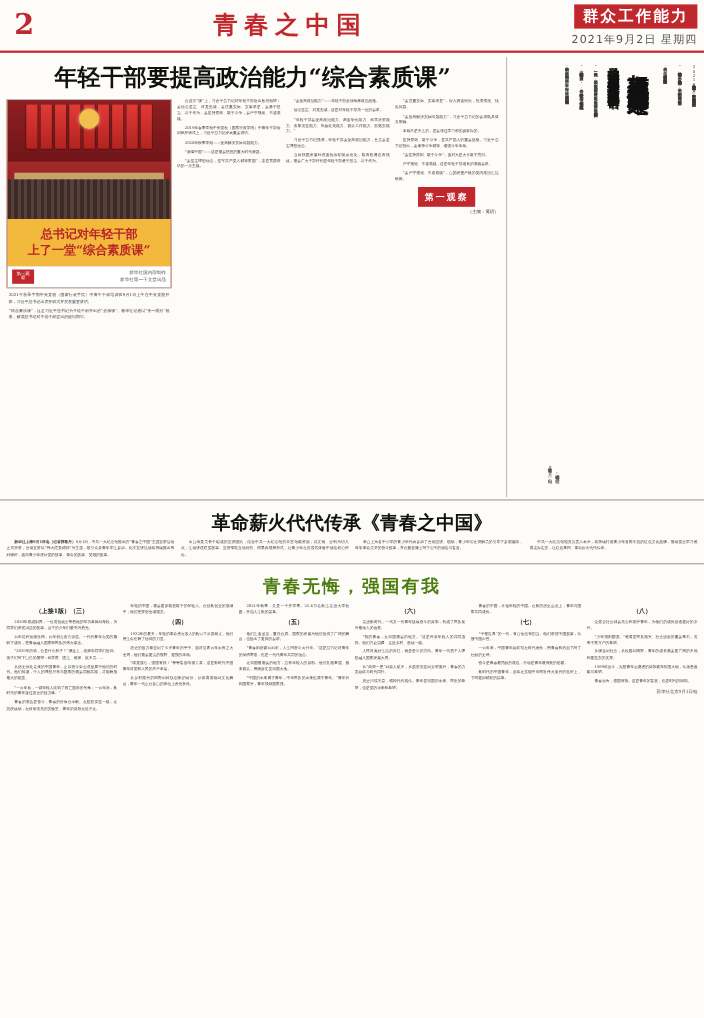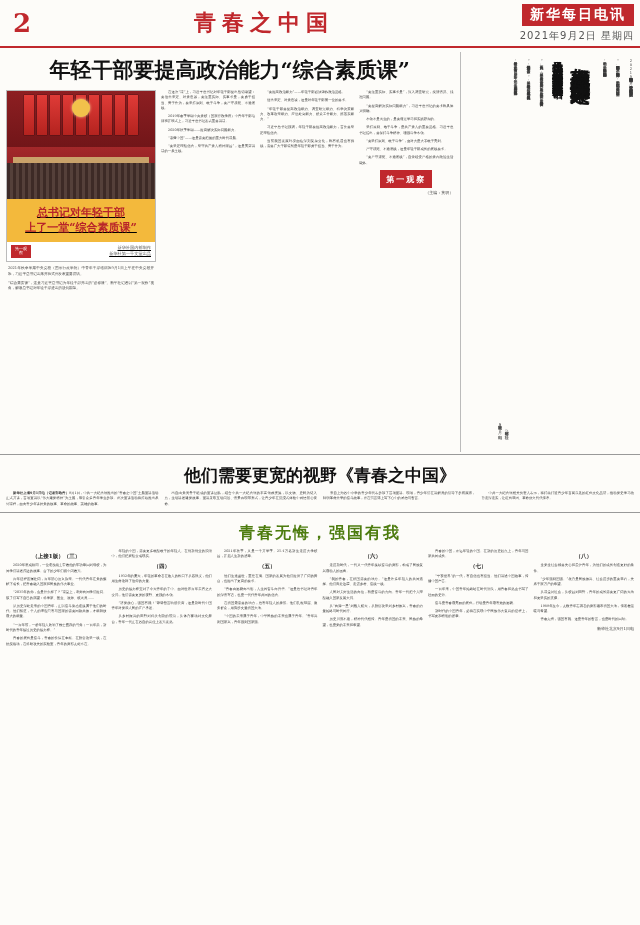--- a/index.html
+++ b/index.html
@@ -44,21 +44,20 @@
   .top-left{width:452px;padding-right:4px;box-sizing:border-box;}
   .headline{
     font-size:21px;font-weight:bold;text-align:center;color:#111;
     font-family:"DejaVu Serif","Liberation Serif",serif;
     letter-spacing:0px;margin:4px 0 6px 0;white-space:nowrap;
   }
   .top-left-body{display:flex;gap:5px;}
   .poster{
     width:150px;flex:0 0 150px;border:1px solid #bbb;background:#c2410c;
     box-sizing:border-box;
-    text-decoration:underline;
   }
   .poster-photo{
     height:108px;position:relative;overflow:hidden;
     background:linear-gradient(#8d1f22,#6d1417 60%,#4e0f11);
   }
   .flagrow{position:absolute;top:4px;left:0;right:0;height:44px;display:flex;justify-content:center;gap:3px;}
   .flag{width:10px;height:40px;background:linear-gradient(#e03b37,#b4231f);box-shadow:0 0 1px #000;}
   .emblem{
     position:absolute;top:8px;left:50%;transform:translateX(-50%);
     width:18px;height:18px;border-radius:50%;background:#f2c14b;
@@ -153,21 +152,21 @@
 </style>
 </head>
 <body>
 
 <div class="page">
 
   <div class="masthead">
     <div class="pagenum">2</div>
     <div class="masthead-title">青春之中国</div>
     <div class="masthead-right">
-      <div class="logo-box">新华每日电讯</div>
+      <div class="logo-box">群众工作能力</div>
       <div class="logo-date">2021年9月2日 星期四</div>
     </div>
   </div>
 
   <div class="top-wrap">
 
     <div class="top-left">
       <div class="headline">年轻干部要提高政治能力“综合素质课”</div>
 
       <div class="top-left-body">
@@ -266,21 +265,21 @@
         <div class="vcol">
           <p>2021年秋季学期中央党校（国家行政学院）中青年干部培训班9月1日上午在中央党校开班。习近平总书记出席开班式并发表重要讲话，在广大学员中引起强烈反响。</p>
         </div>
       </div>
     </div>
   </div>
 
   <div class="rule-thin"></div>
 
   <div class="mid">
-    <div class="mid-head">他们需要更宽的视野《青春之中国》</div>
+    <div class="mid-head">革命薪火代代传承《青春之中国》</div>
     <div class="mid-cols">
       <div class="body-col">
         <p><span class="lead">新华社上海9月1日电（记者郭敬丹）</span><span>9月1日，中共一大纪念馆推出的“青春之中国”主题宣讲活动正式开讲，首场宣讲以“伟大建党精神”为主题，吸引众多青年学生参加。此次宣讲活动将持续推出系列课程，面向青少年讲好党的故事、革命的故事、英雄的故事。</span></p>
       </div>
       <div class="body-col">
         <p>出自由党员骨干组成的宣讲团队，结合中共一大纪念馆的丰富馆藏资源，以文物、史料为切入点，生动讲述建党故事。宣讲采取互动问答、情景再现等形式，让青少年在沉浸式体验中感悟初心使命。</p>
       </div>
       <div class="body-col">
         <p>来自上海各中小学的青少年代表参加了首场宣讲。现场，青少年们在讲解员的引导下参观展陈，聆听革命先辈的奋斗故事，并在留言簿上写下心中的感悟与誓言。</p>
       </div>

